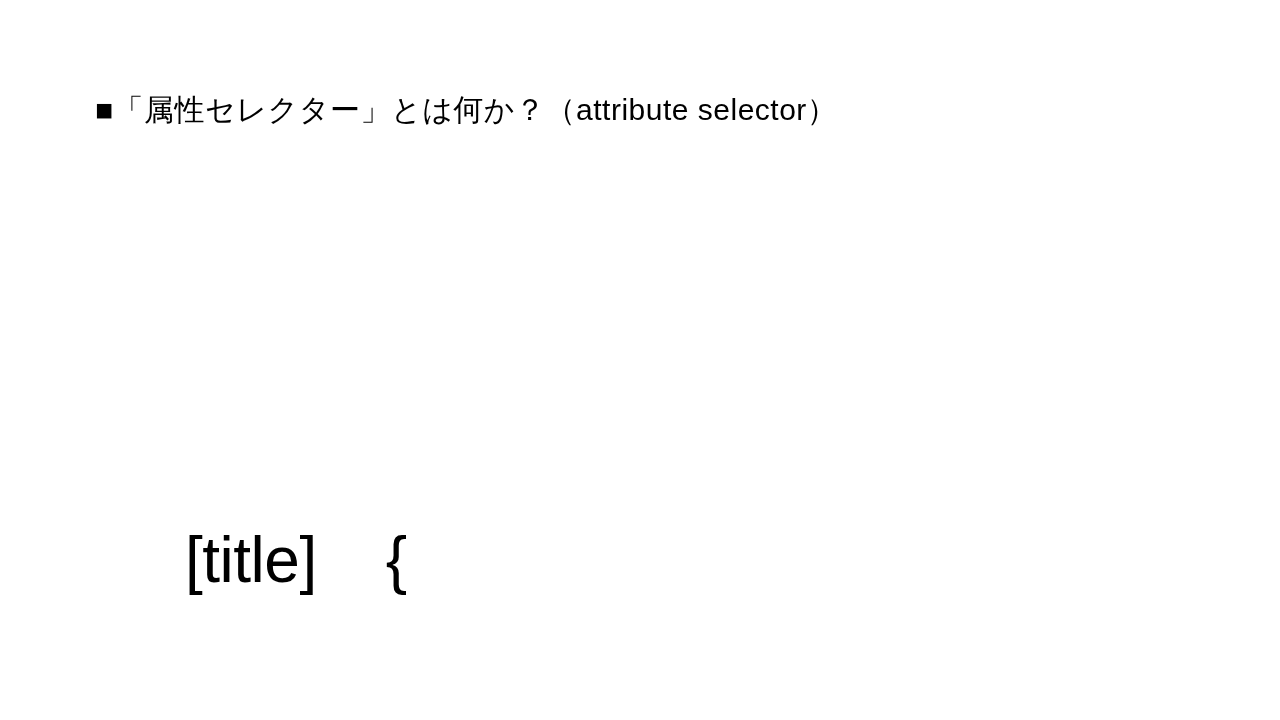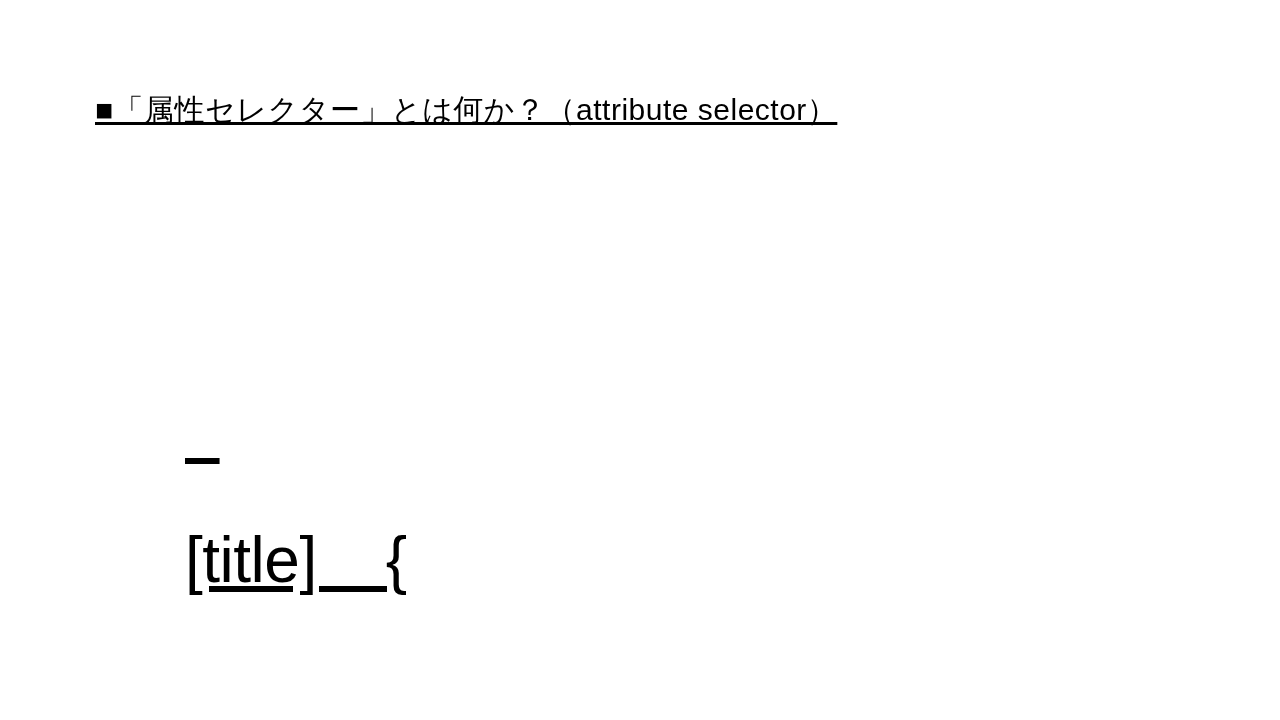--- a/index.html
+++ b/index.html
@@ -1,19 +1,18 @@
 <!DOCTYPE html>
 <html><head>
   <meta charset="utf-8">
   <style>
     * {
       margin: 0;
       padding: 0;
       box-sizing: border-box;
-      text-decoration: underline;
     }
     body {
       width: 1280px;
       height: 720px;
       background: #ffffff;
       font-family: "Hiragino Sans", "Yu Gothic", "Meiryo", sans-serif;
       color: #000000;
       position: relative;
       overflow: hidden;
     }

